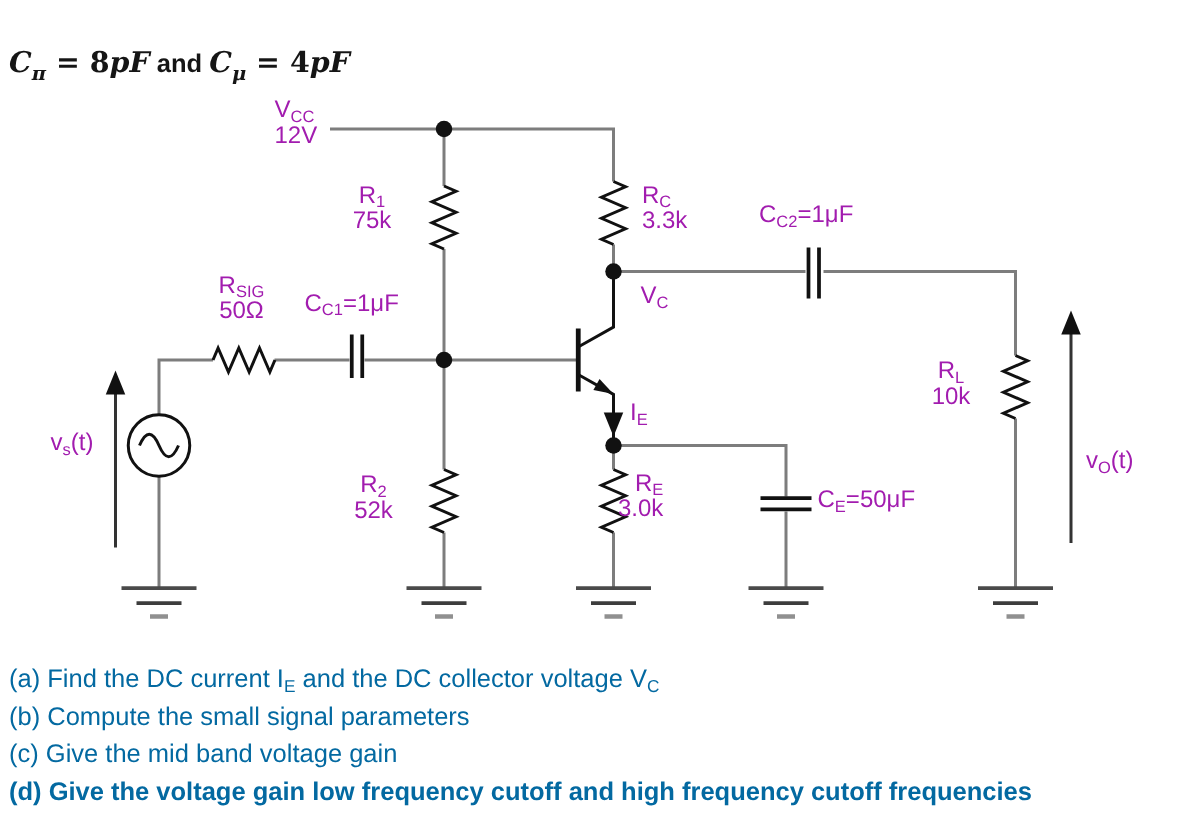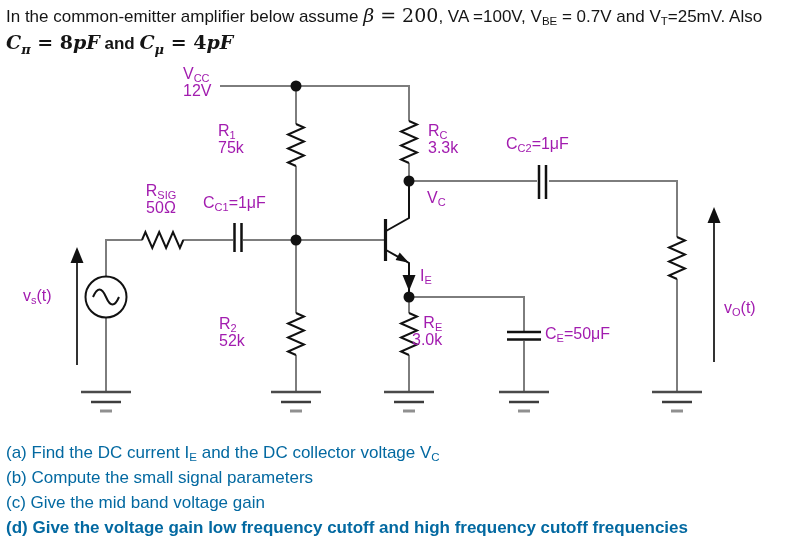--- a/index.html
+++ b/index.html
@@ -7,31 +7,30 @@
         font-family:"Liberation Sans", sans-serif;color:#111;}
   
   .ptext{position:absolute;left:6px;white-space:nowrap;font-size:17px;color:#151515;}
   .math-i{font-family:"DejaVu Serif", serif;font-style:italic;font-size:19px;}
   .math-r{font-family:"DejaVu Serif", serif;font-size:19px;}
   .sub-s{font-size:11.5px;vertical-align:-3px;}
   .math-sub-i{font-family:"DejaVu Serif", serif;font-style:italic;font-size:13px;vertical-align:-5px;}
   
   .clabel{position:absolute;font-size:16px;line-height:17px;color:#a21caf;white-space:nowrap;}
   .clabel sub{font-size:11px;vertical-align:-3px;line-height:0;}
-  .ta-r{text-align:left;}
+  .ta-r{text-align:center;}
   .ta-c{text-align:center;}
   svg{position:absolute;left:0;top:0;}
   .qtext{position:absolute;left:6px;white-space:nowrap;font-size:17px;color:#0369a1;}
 </style>
 </head>
 <body>
 
 <div class="page">
 
-  <div class="ptext" style="top:4px;"><span>In the common-emitter amplifier below assume </span><span class="math-i">β</span><span class="math-r"> = 200</span><span>, VA =100V, V</span><span class="sub-s">BE</span><span> = 0.7V and V</span><span class="sub-s">T</span><span>=25mV.  Also</span></div>
 
   <div class="ptext" style="top:31px;font-weight:bold;"><span class="math-i">C</span><span class="math-sub-i">π</span><span class="math-r"> = 8</span><span class="math-i">pF</span><span>  and  </span><span class="math-i">C</span><span class="math-sub-i">μ</span><span class="math-r"> = 4</span><span class="math-i">pF</span></div>
 
   <svg width="801" height="550" viewBox="0 0 801 550">
 
     <g stroke="#7d7d7d" stroke-width="2" fill="none">
       <path d="M220,86 H409 V121"></path>
       <path d="M296,86 V124"></path>
       <path d="M296,166 V313"></path>
       <path d="M296,355 V392"></path>
@@ -154,20 +153,24 @@
   </div>
 
   <div class="clabel" style="left:427px;top:189px;">
     <span>V</span><sub>C</sub>
   </div>
 
   <div class="clabel" style="left:420px;top:267px;">
     <span>I</span><sub>E</sub>
   </div>
 
+  <div class="clabel ta-r" style="left:604px;top:239px;width:60px;">
+    <div><span>R</span><sub>L</sub></div>
+    <div>10k</div>
+  </div>
 
   <div class="clabel" style="left:724px;top:251px;margin-top:48px;">
     <span>v</span><sub>O</sub><span>(t)</span>
   </div>
 
   <div class="clabel ta-r" style="left:23px;top:287px;width:50px;">
     <span>v</span><sub>s</sub><span>(t)</span>
   </div>
 
   <div class="clabel ta-r" style="left:219px;top:315px;width:60px;">

